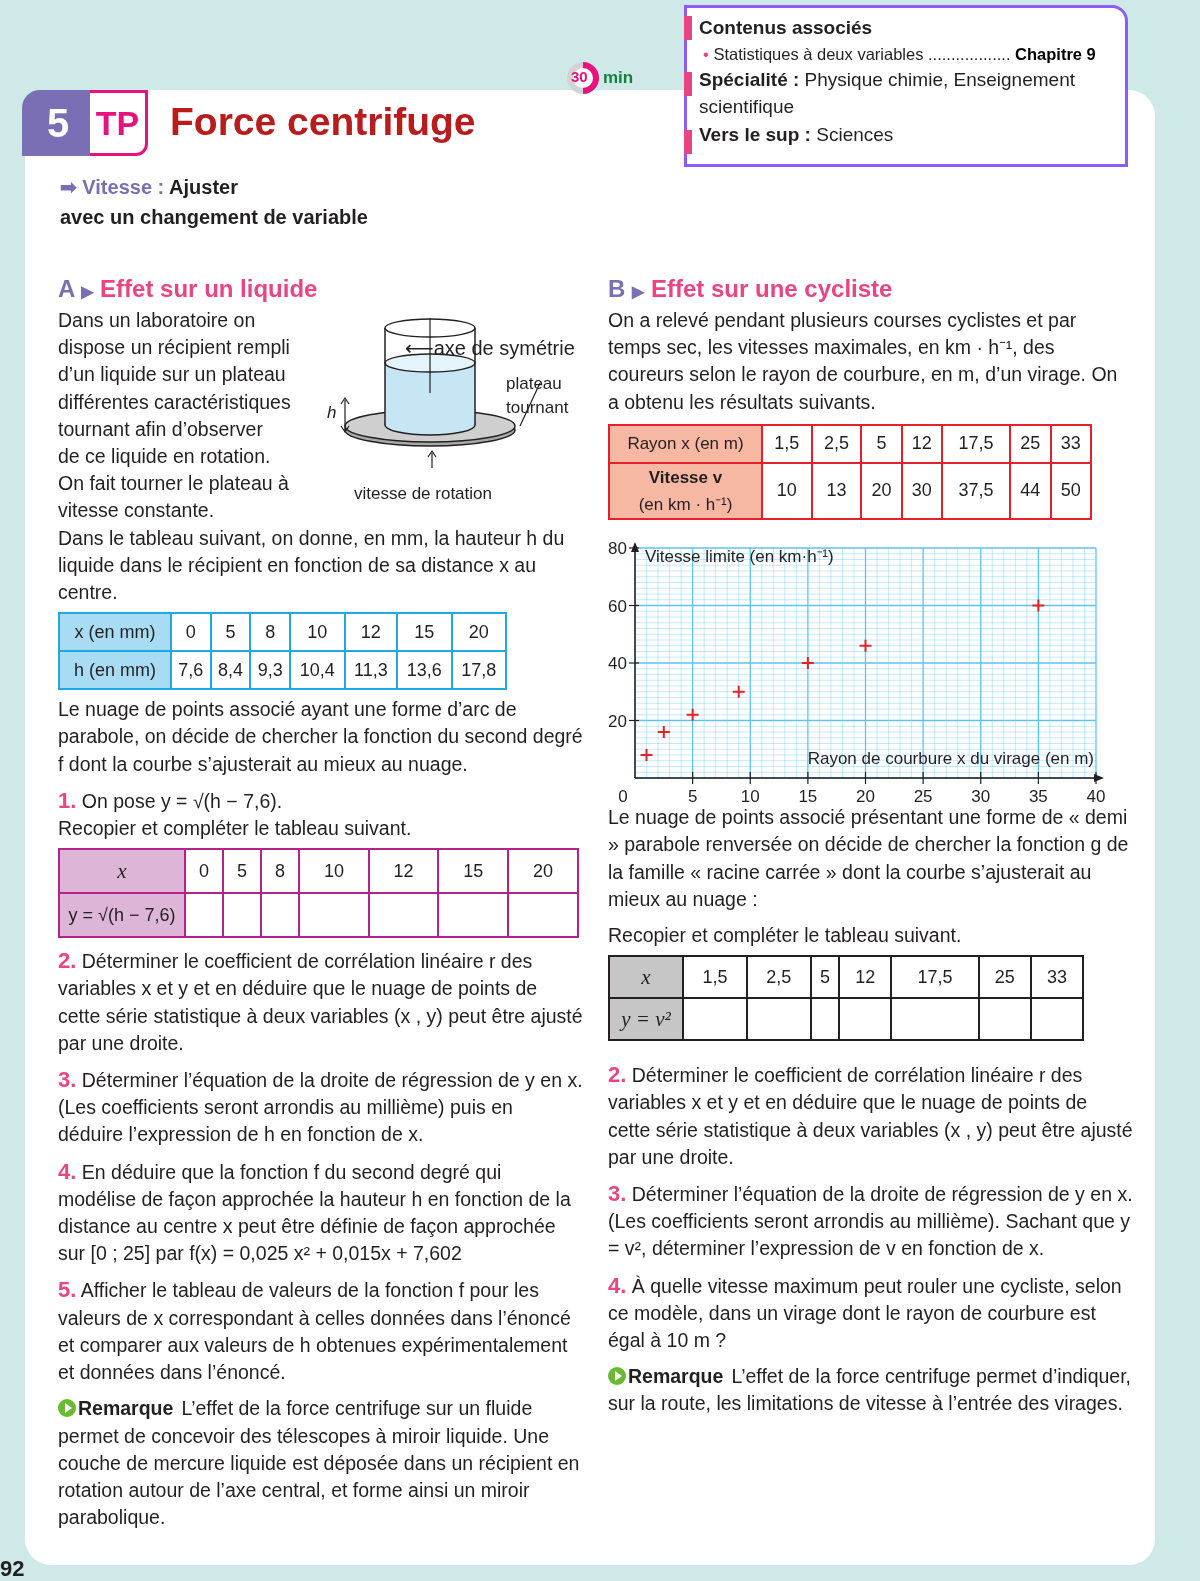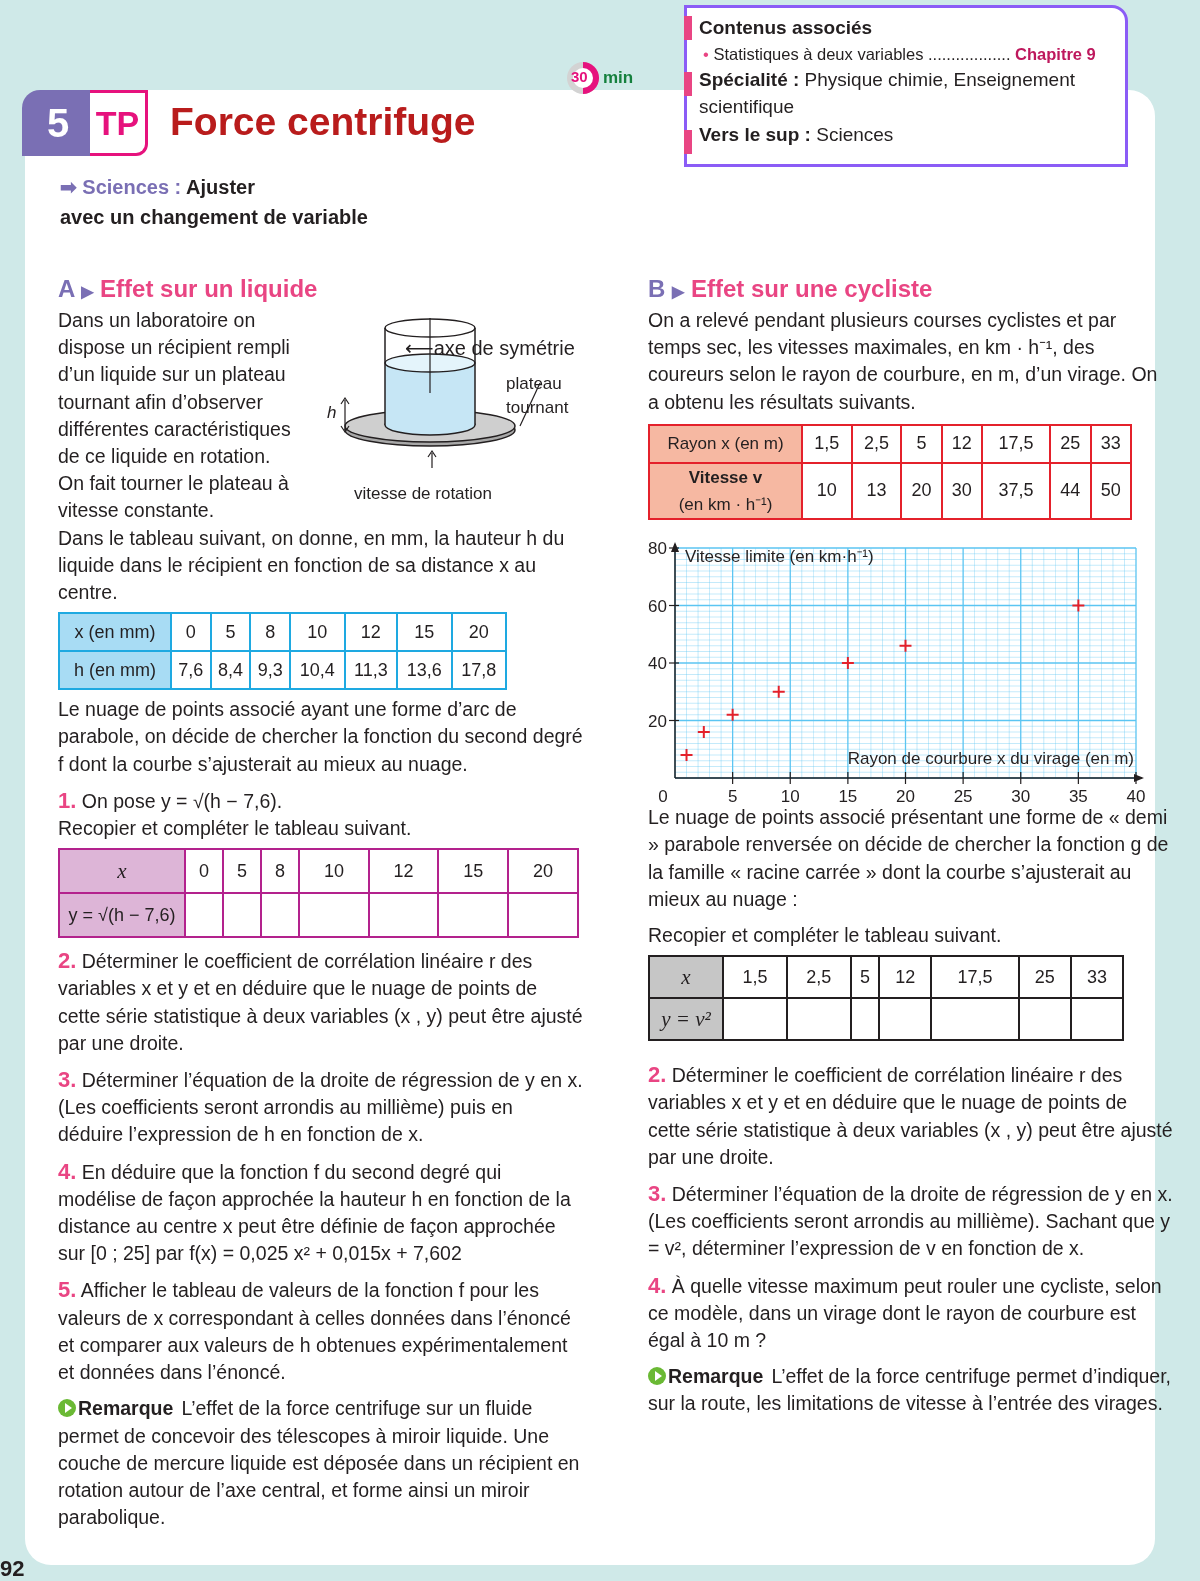--- a/index.html
+++ b/index.html
@@ -34,27 +34,27 @@
   .timer-dial { width: 36px; height: 36px; }
   .timer-min { color: #15803d; font-weight: bold; font-size: 17px; margin-left: 2px; }
   .info-box {
     position: absolute; left: 684px; top: 5px; width: 444px; height: 162px;
     border: 3px solid #8b5cf6; border-radius: 0 16px 0 0; background: #fff;
     padding: 6px 12px 0 12px; font-size: 19px; line-height: 27.5px;
   }
   .info-box .mark { position: absolute; left: -3px; width: 8px; height: 24px; background: #e94583; }
   .info-box b { font-weight: bold; }
   .info-box .sub { font-size: 16.5px; padding-left: 4px; line-height: 24px; }
-  .info-box .chap { color: #be185d; font-weight: bold; }
+  .info-box .chap { color: #000000; font-weight: bold; }
   .info-box .dot { color: #e94583; }
   .objectif { position: absolute; left: 60px; top: 172px; font-size: 20px; line-height: 30px; font-weight: bold; }
   .objectif .label { color: #7a6fb4; }
   .col { position: absolute; font-size: 19.5px; line-height: 27.2px; }
   .colA { left: 58px; top: 274px; width: 525px; }
-  .colB { left: 608px; top: 274px; width: 525px; margin-left: 40px; }
+  .colB { left: 608px; top: 274px; width: 525px; }
   .sec-title { font-size: 24px; font-weight: bold; color: #e94583; line-height: 30px; }
   .sec-title .letter { color: #7a6fb4; }
   .sec-title .tri { color: #7a6fb4; font-size: 16px; }
   .q-num { color: #e94583; font-weight: bold; font-size: 22px; }
   .var { font-family: "Liberation Serif", serif; font-style: italic; font-size: 21px; }
   p { margin: 0; }
   .gap { height: 9px; }
   table { border-collapse: collapse; font-size: 18px; text-align: center; }
   td { height: 38px; }
   .tA1 { margin-top: 6px; width: 449px; }
@@ -106,36 +106,36 @@
   <div><b>Contenus associés</b></div>
   <div class="sub"><span class="dot">• </span><span>Statistiques à deux variables ..................</span> <span class="chap">Chapitre 9</span></div>
   <div class="mark" style="top:64px"></div>
   <div><b>Spécialité :</b> <span>Physique chimie, Enseignement</span></div>
   <div>scientifique</div>
   <div class="mark" style="top:122px"></div>
   <div><b>Vers le sup :</b> <span>Sciences</span></div>
 </div>
 
 <div class="objectif">
-  <div><span class="label">➡ </span><span class="label">Sciences :</span> <span>Ajuster</span></div>
+  <div><span class="label">➡ </span><span class="label">Vitesse :</span> <span>Ajuster</span></div>
   <div>avec un changement de variable</div>
 </div>
 
 <div class="col colA">
   <div class="sec-title">
     <span class="letter">A</span>
     <span class="tri">▶</span>
     <span>Effet sur un liquide</span>
   </div>
   <div>
     <p>Dans un laboratoire on</p>
     <p>dispose un récipient rempli</p>
     <p>d’un liquide sur un plateau</p>
+    <p>différentes caractéristiques</p>
     <p>tournant afin d’observer</p>
-    <p>différentes caractéristiques</p>
     <p>de ce liquide en rotation.</p>
     <p>On fait tourner le plateau à</p>
     <p>vitesse constante.</p>
   </div>
   <p>Dans le tableau suivant, on donne, en mm, la hauteur h du liquide dans le récipient en fonction de sa distance x au centre.</p>
   <table class="tA1">
     <tbody>
         <tr>
       <td class="hd">x (en mm)</td>
       <td>0</td>

